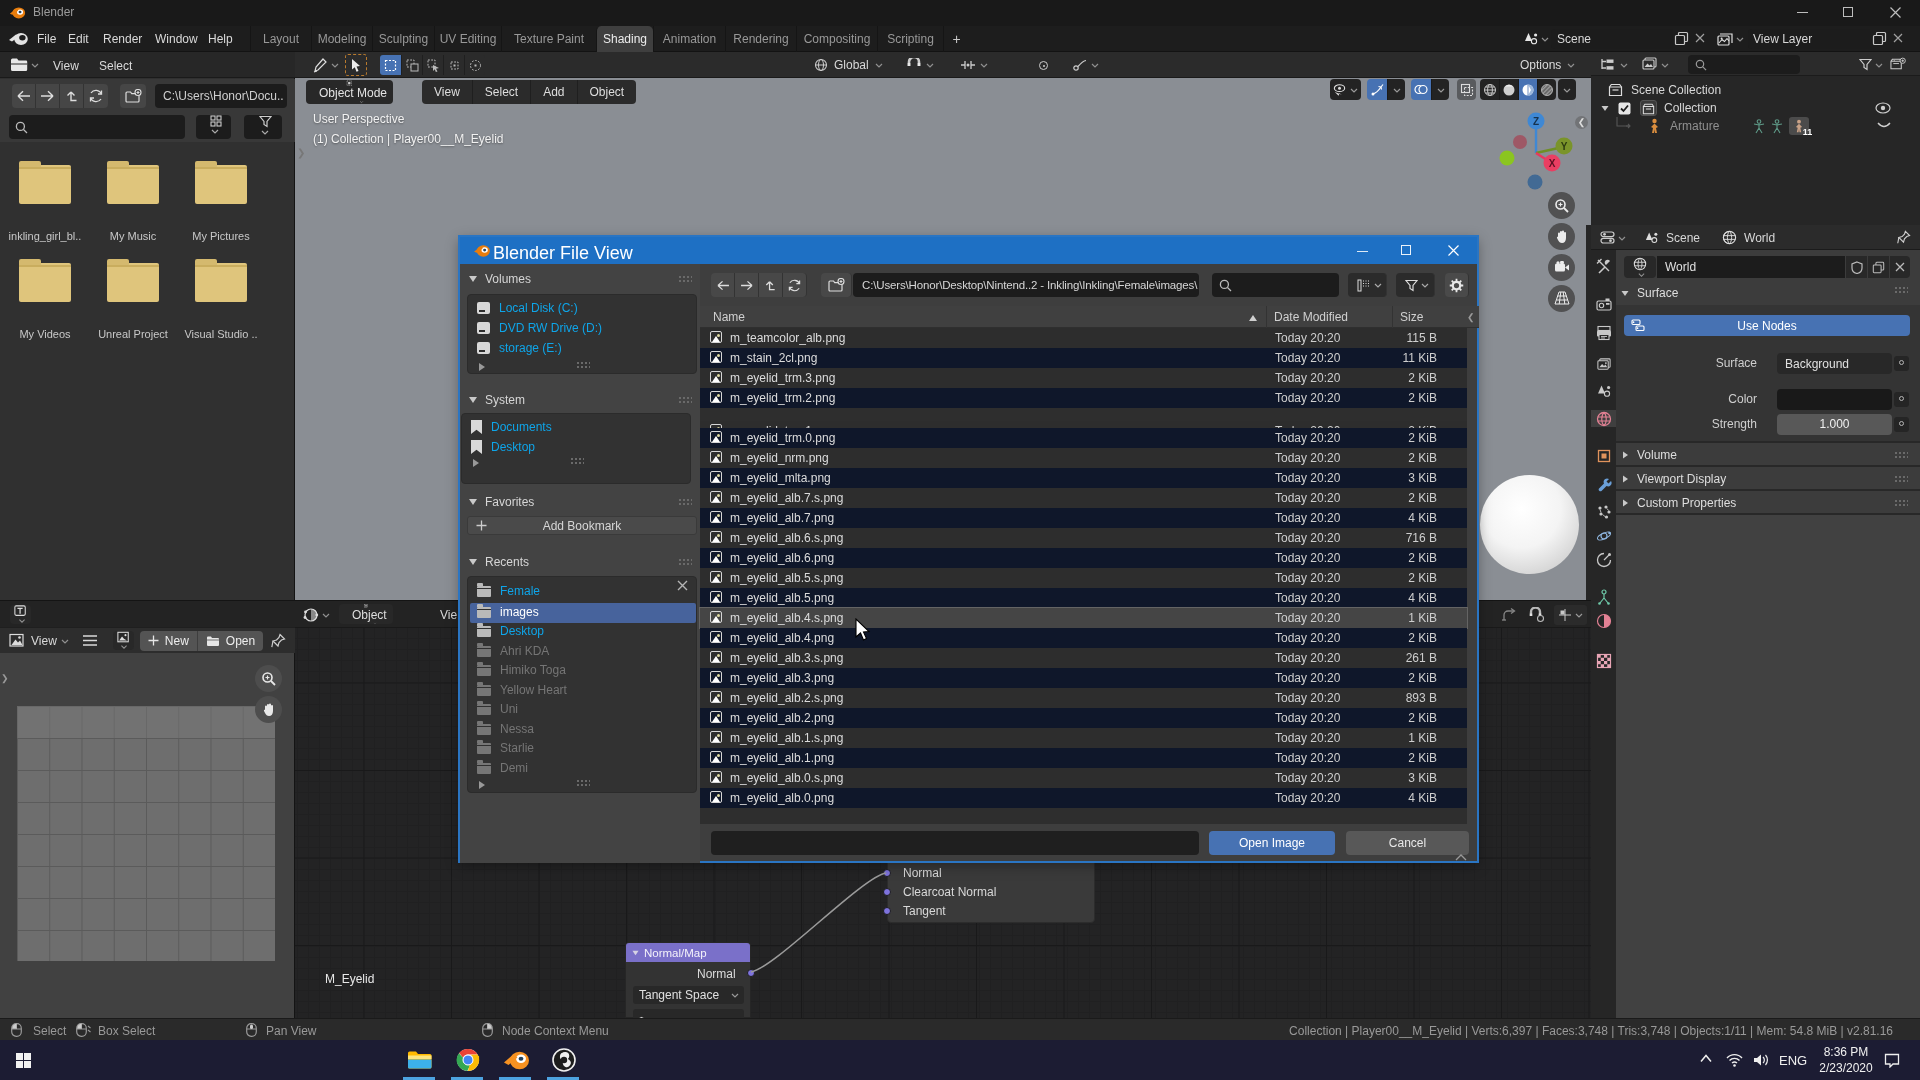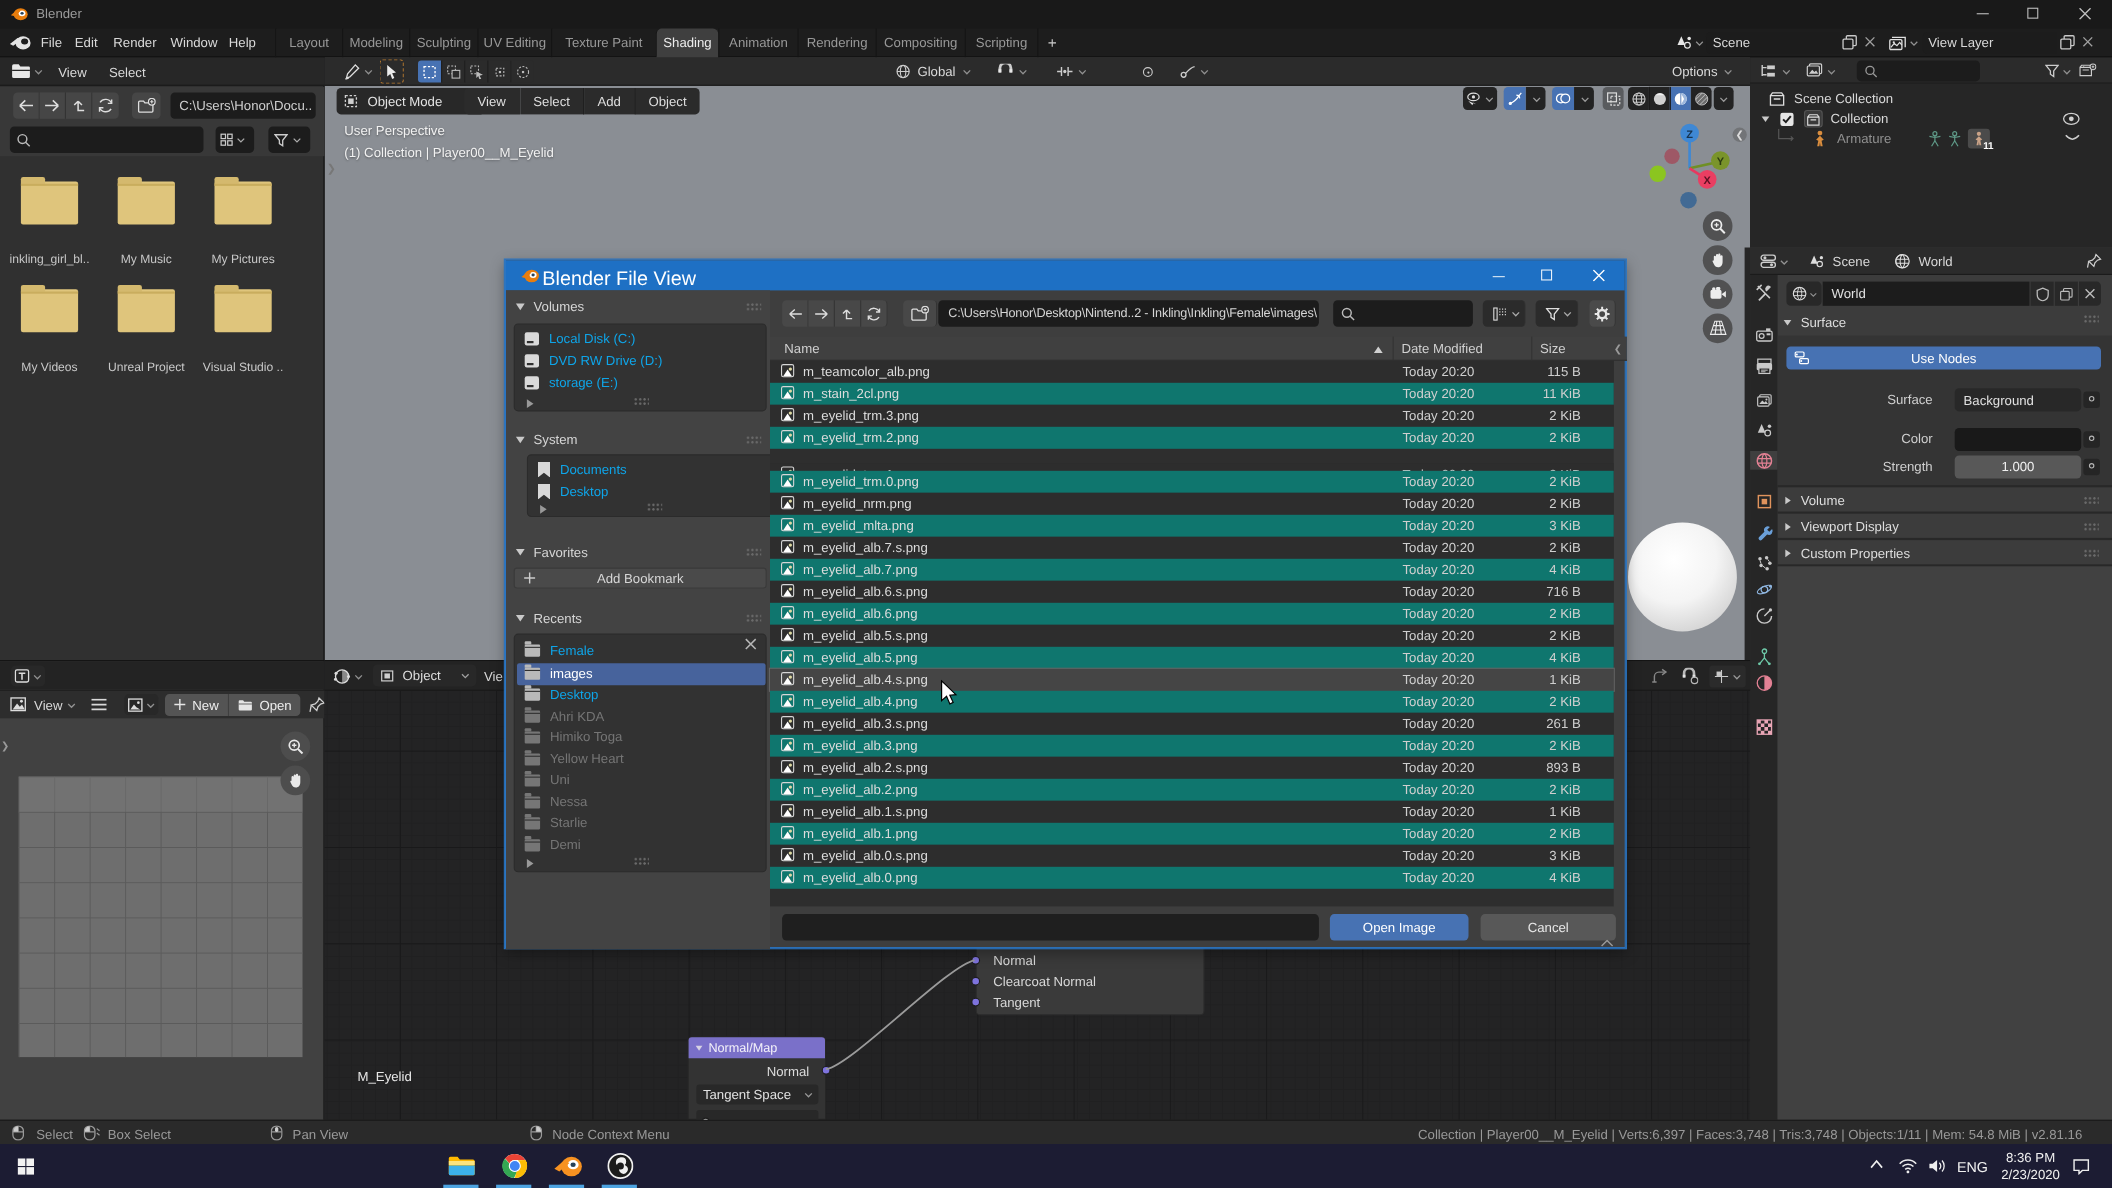--- a/index.html
+++ b/index.html
@@ -27,21 +27,21 @@
   #outliner { left:1591px; top:52px; width:329px; height:173px; background:#262626; }
   #props { left:1591px; top:225px; width:329px; height:793px; background:#3c3c3c; }
   #shader { left:295px; top:600px; width:1296px; height:418px; background:#232324; border-top:1px solid #141414; }
   #statusbar { left:0; top:1018px; width:1920px; height:22px; background:#2a2a2a; border-top:1px solid #1a1a1a; color:#999; }
   #taskbar { left:0; top:1040px; width:1920px; height:40px; background:#1c1c33; }
 
   
   #dialog { left:459px; top:236px; width:1019px; height:626px; background:#3e3e3e; border:1px solid #2a75c3; outline:1px solid #2a75c3; box-shadow:0 4px 12px rgba(0,0,0,.35); }
   #dlgtitle { left:0; top:0; width:100%; height:27px; background:#1e70c4; }
 
-  .hdrbtn { background:#282828; border-radius:4px; }
+  .hdrbtn { background:#282828; border-radius:4px;flex-direction:column; }
   .field { background:#1c1c1c; border-radius:4px; }
   .folder { position:absolute; width:52px; height:39px; background:#dfc57c; border-radius:2px; }
   .folder:before { content:""; position:absolute; left:0; top:-4px; width:22px; height:6px; background:#d4b96e; border-radius:2px 2px 0 0; }
   .folder:after { content:""; position:absolute; left:0; top:2px; width:52px; height:2px; background:#c9ad5e; }
   .flabel { position:absolute; width:88px; text-align:center; color:#c8c8c8; font-size:11px; white-space:nowrap; }
   .dot { width:15px; height:15px; border-radius:3px; background:#252525; } .dot:after { content:""; display:block; width:5px; height:5px; margin:3.5px auto; border-radius:50%; border:1.3px solid #b5b5b5; box-sizing:border-box; }
   .griph { width:14px; height:8px;
     background-image:radial-gradient(circle, #6a6a6a 1px, transparent 1.2px);
     background-size:4px 4px; }
   .ndot { position:absolute; width:8px; height:8px; border-radius:50%; background:#7e73dd; border:1px solid #1c1c1c; }
@@ -53,21 +53,21 @@
   .dim .sbtxt { color:#757575; }
   .dim .fldi { opacity:.5; }
   .drivei { width:13px; height:12px; background:#d9d9d9; border-radius:2px; position:relative; display:inline-block; }
   .drivei:after { content:""; position:absolute; left:2px; bottom:2px; width:6px; height:2px; background:#2f2f2f; }
   .bmi { width:11px; height:14px; background:#d9d9d9; display:inline-block; clip-path:polygon(0 0, 100% 0, 100% 100%, 50% 70%, 0 100%); }
   .fldi { width:14px; height:11px; background:#b9b9b9; border-radius:1px; position:relative; display:inline-block; }
   .fldi:before { content:""; position:absolute; left:0; top:-3px; width:6px; height:3px; background:#b9b9b9; border-radius:1px 1px 0 0; }
   .fldi:after { content:""; position:absolute; left:0; top:2px; width:14px; height:1.5px; background:#2f2f2f; }
   .dbtn { background:#484848; width:24px; height:24px; display:flex; align-items:center; justify-content:center; border-right:1px solid #333; }
   .frow { position:absolute; left:240px; width:767px; height:20px; background:#2d2d2d; }
-  .frow.alt { background:#0f766e; }
+  .frow.alt { background:#0f172a; }
   .frow.hl { background:#454545; outline:1px solid #646464; }
   .fico { position:absolute; left:10px; top:3px; width:12px; height:12px; border:1px solid #d6d6d6; border-radius:2px; }
   .fico:before { content:""; position:absolute; right:1.5px; top:1.5px; width:3px; height:3px; border-radius:50%; background:#ded9a2; }
   .fico:after { content:""; position:absolute; left:1px; bottom:0.5px; border-left:4px solid transparent; border-right:4px solid transparent; border-bottom:6px solid #fff; }
   .fname { position:absolute; left:30px; top:3px; color:#dcdcdc; white-space:nowrap; }
   .fdate { position:absolute; left:575px; top:3px; color:#cfcfcf; }
   .fsize { position:absolute; right:30px; top:3px; color:#cfcfcf; }
 </style>
 </head>
 <body>
@@ -1049,21 +1049,21 @@
           <div class="sbtxt">storage (E:)</div>
         </div>
       <span class="triright abs" style="left:11px;top:68px"></span>
       <div class="abs griph" style="left:108px;top:66px"></div>
     </div>
     <div class="abs row" style="left:9px;top:156px">
         <span class="tridown"></span>
         <div class="txt" style="margin-left:8px;color:#d6d6d6">System</div>
       </div>
     <div class="abs griph" style="left:218px;top:159px"></div>
-    <div class="abs sbox" style="left:19px;top:176px;width:230px;height:57px">
+    <div class="abs sbox" style="left:1px;top:176px;width:230px;height:71px">
       <div class="abs row" style="left:9px;top:6px">
           <span class="bmi"></span>
           <div class="sbtxt">Documents</div>
         </div>
       <div class="abs row" style="left:9px;top:26px">
           <span class="bmi"></span>
           <div class="sbtxt">Desktop</div>
         </div>
       <span class="triright abs" style="left:11px;top:45px"></span>
       <div class="abs griph" style="left:108px;top:43px"></div>

